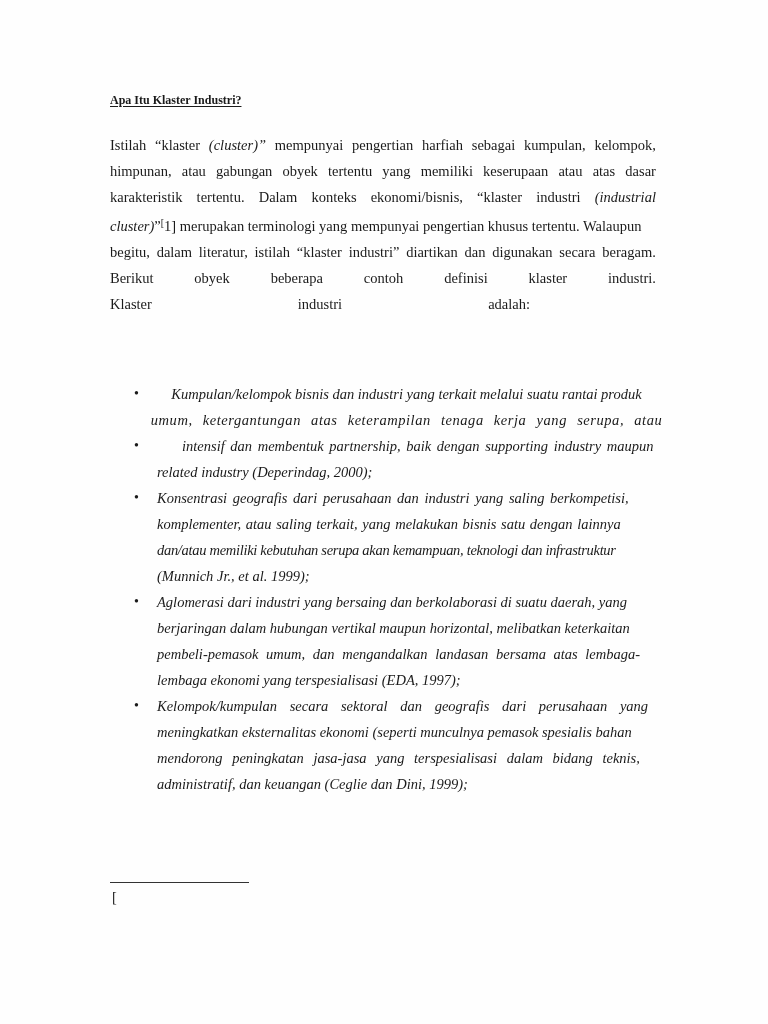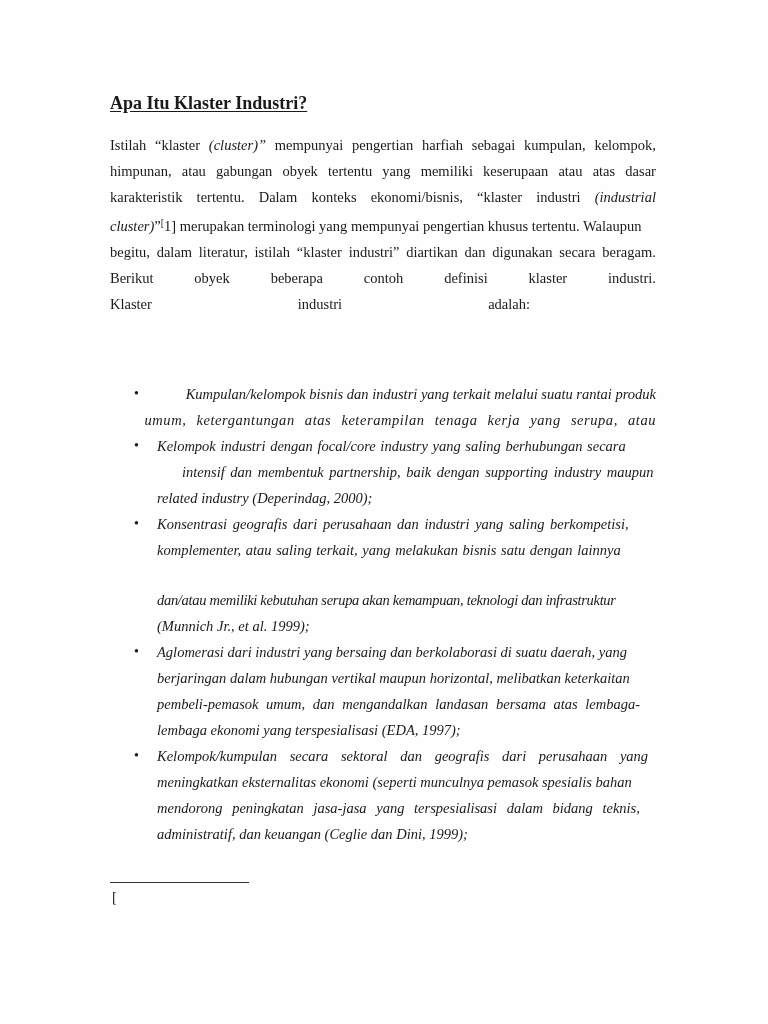--- a/index.html
+++ b/index.html
@@ -1,32 +1,32 @@
 <!DOCTYPE html>
 <html><head>
 <meta charset="utf-8">
 <style>
   html, body { margin: 0; padding: 0; background: #ffffff; }
   body { width: 768px; height: 1024px; position: relative; overflow: hidden;
          font-family: "Liberation Serif", "DejaVu Serif", serif; color: #1a1a1a; }
   .page { position: absolute; left: 0; top: 0; width: 768px; height: 1024px; background: #fefefe; }
-  .title { position: absolute; left: 110px; top: 93px; font-size: 18px; font-weight: bold;
+  .title { position: absolute; left: 110px; top: 93px; font-size: 12px; font-weight: bold;
            text-decoration: underline; text-underline-offset: 2px; }
   .para { position: absolute; left: 110px; top: 132px; width: 546px; font-size: 14.5px;
           line-height: 26px; text-align: justify; }
   .para .line { display: block; white-space: nowrap; }
   .para .jline { display: flex; justify-content: space-between; white-space: nowrap; }
   i { font-style: italic; }
   .sup { font-size: 10px; vertical-align: 5px; }
   .bullets { position: absolute; left: 134px; top: 381px; width: 522px; margin: 0; padding: 0; list-style: none; }
   .bullets li { position: relative; padding-left: 23px; font-size: 14.5px; line-height: 26px;
                 font-style: italic; text-align: justify; }
   .bullets li .dot { position: absolute; left: 0; top: 0; font-style: normal; font-size: 14px; }
   .bullets li .bline { display: block; white-space: nowrap; }
-  .bullets li .bjust { display: flex; justify-content: flex-end; white-space: nowrap; }
+  .bullets li .bjust { display: flex; justify-content: center; white-space: nowrap; }
   .fn-sep { position: absolute; left: 110px; top: 882px; width: 139px; height: 1px; background: #333; }
   .fn-mark { position: absolute; left: 112px; top: 884px; font-size: 14.5px; line-height: 26px; }
 </style>
 </head>
 <body>
 
 <div class="page">
 
   <div class="title">Apa Itu Klaster Industri?</div>
 
@@ -100,29 +100,28 @@
       <span class="dot">•</span>
       <span class="bjust">
           <span>Kumpulan/kelompok bisnis dan industri yang terkait melalui suatu rantai produk</span>
         </span>
       <span class="bjust">
           <span style="letter-spacing:0.55px; word-spacing:6px;">umum, ketergantungan atas keterampilan tenaga kerja yang serupa, atau</span>
         </span>
     </li>
     <li>
       <span class="dot">•</span>
-      <span class="bline" style="word-spacing:1px;">Kelompok industri dengan focal/core industry yang saling berhubungan secara</span>
       <span class="bline" style="word-spacing:2px;margin-left:25px;">intensif dan membentuk partnership, baik dengan supporting industry maupun</span>
       <span class="bline">related industry (Deperindag, 2000);</span>
     </li>
     <li>
       <span class="dot">•</span>
       <span class="bline" style="word-spacing:2px;">Konsentrasi geografis dari perusahaan dan industri yang saling berkompetisi,</span>
       <span class="bline" style="word-spacing:1px;">komplementer, atau saling terkait, yang melakukan bisnis satu dengan lainnya</span>
-      <span class="bline" style="letter-spacing:-0.3px;margin-top:24px;">dan/atau memiliki kebutuhan serupa akan kemampuan, teknologi dan infrastruktur</span>
+      <span class="bline" style="letter-spacing:-0.3px;">dan/atau memiliki kebutuhan serupa akan kemampuan, teknologi dan infrastruktur</span>
       <span class="bline">(Munnich Jr., et al. 1999);</span>
     </li>
     <li>
       <span class="dot">•</span>
       <span class="bline">Aglomerasi dari industri yang bersaing dan berkolaborasi di suatu daerah, yang</span>
       <span class="bline">berjaringan dalam hubungan vertikal maupun horizontal, melibatkan keterkaitan</span>
       <span class="bline" style="word-spacing:4px;">pembeli-pemasok umum, dan mengandalkan landasan bersama atas lembaga-</span>
       <span class="bline">lembaga ekonomi yang terspesialisasi (EDA, 1997);</span>
     </li>
     <li>

